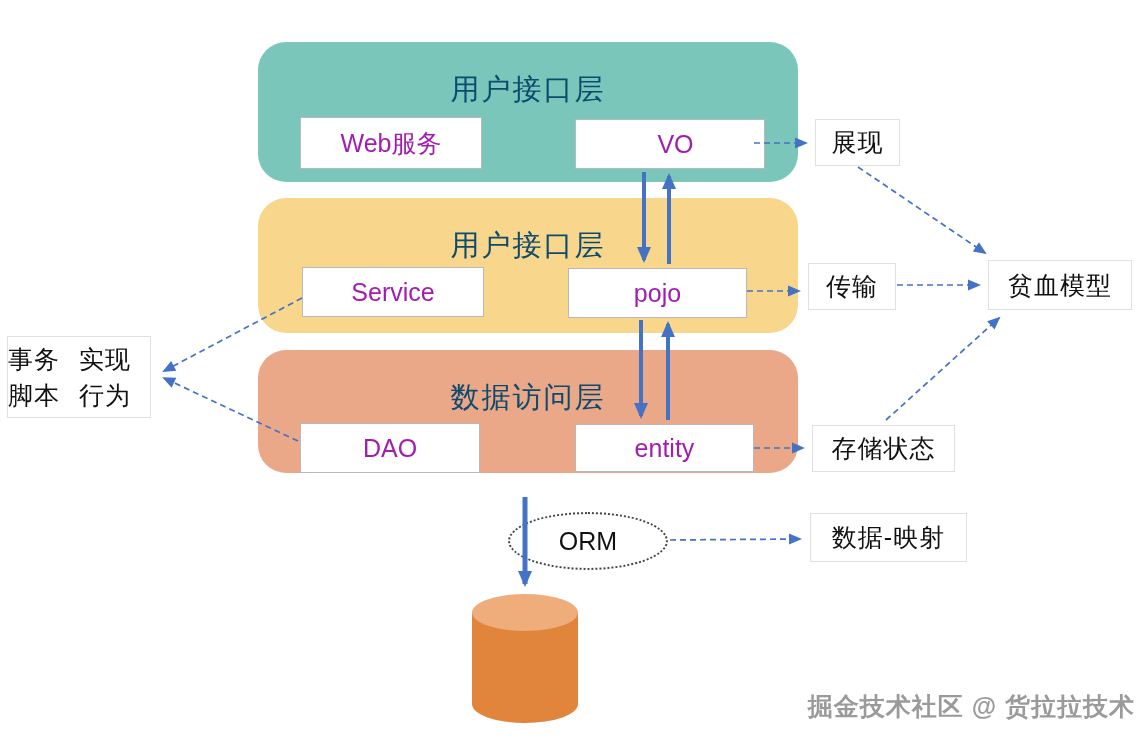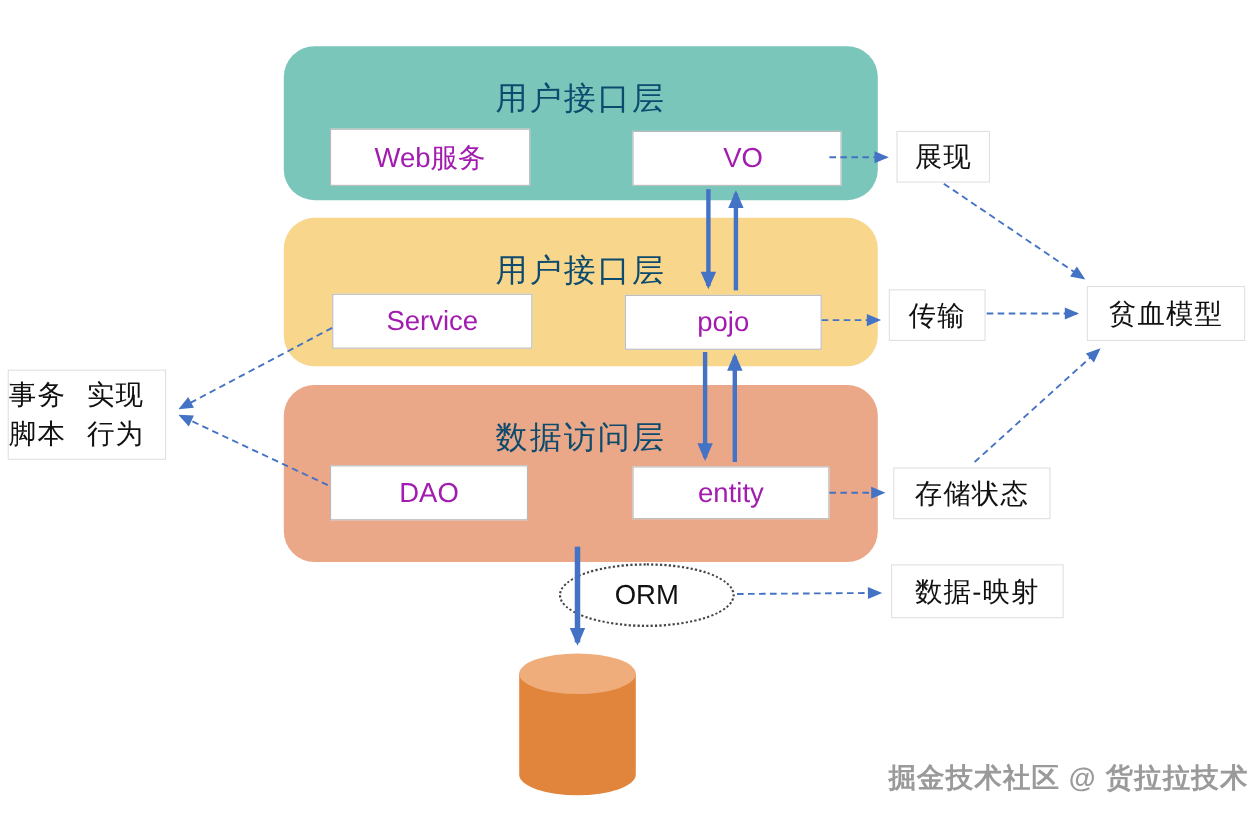--- a/index.html
+++ b/index.html
@@ -11,21 +11,21 @@
     overflow:hidden;
     color:#111;
   }
   .layer{
     position:absolute;
     left:258px;width:540px;
     border-radius:28px;
   }
   .layer-ui{top:42px;height:140px;background:#7AC6BB;}
   .layer-biz{top:198px;height:135px;background:#F8D78C;}
-  .layer-data{top:350px;height:161px;background:#EBA888;}
+  .layer-data{top:350px;height:123px;background:#EBA888;}
   .layer-title{
     position:absolute;left:0;right:0;top:28px;
     text-align:center;
     font-size:29px;
     letter-spacing:2px;
     color:#0c4a6e;
   }
   .inner-box{
     position:absolute;
     background:#ffffff;

